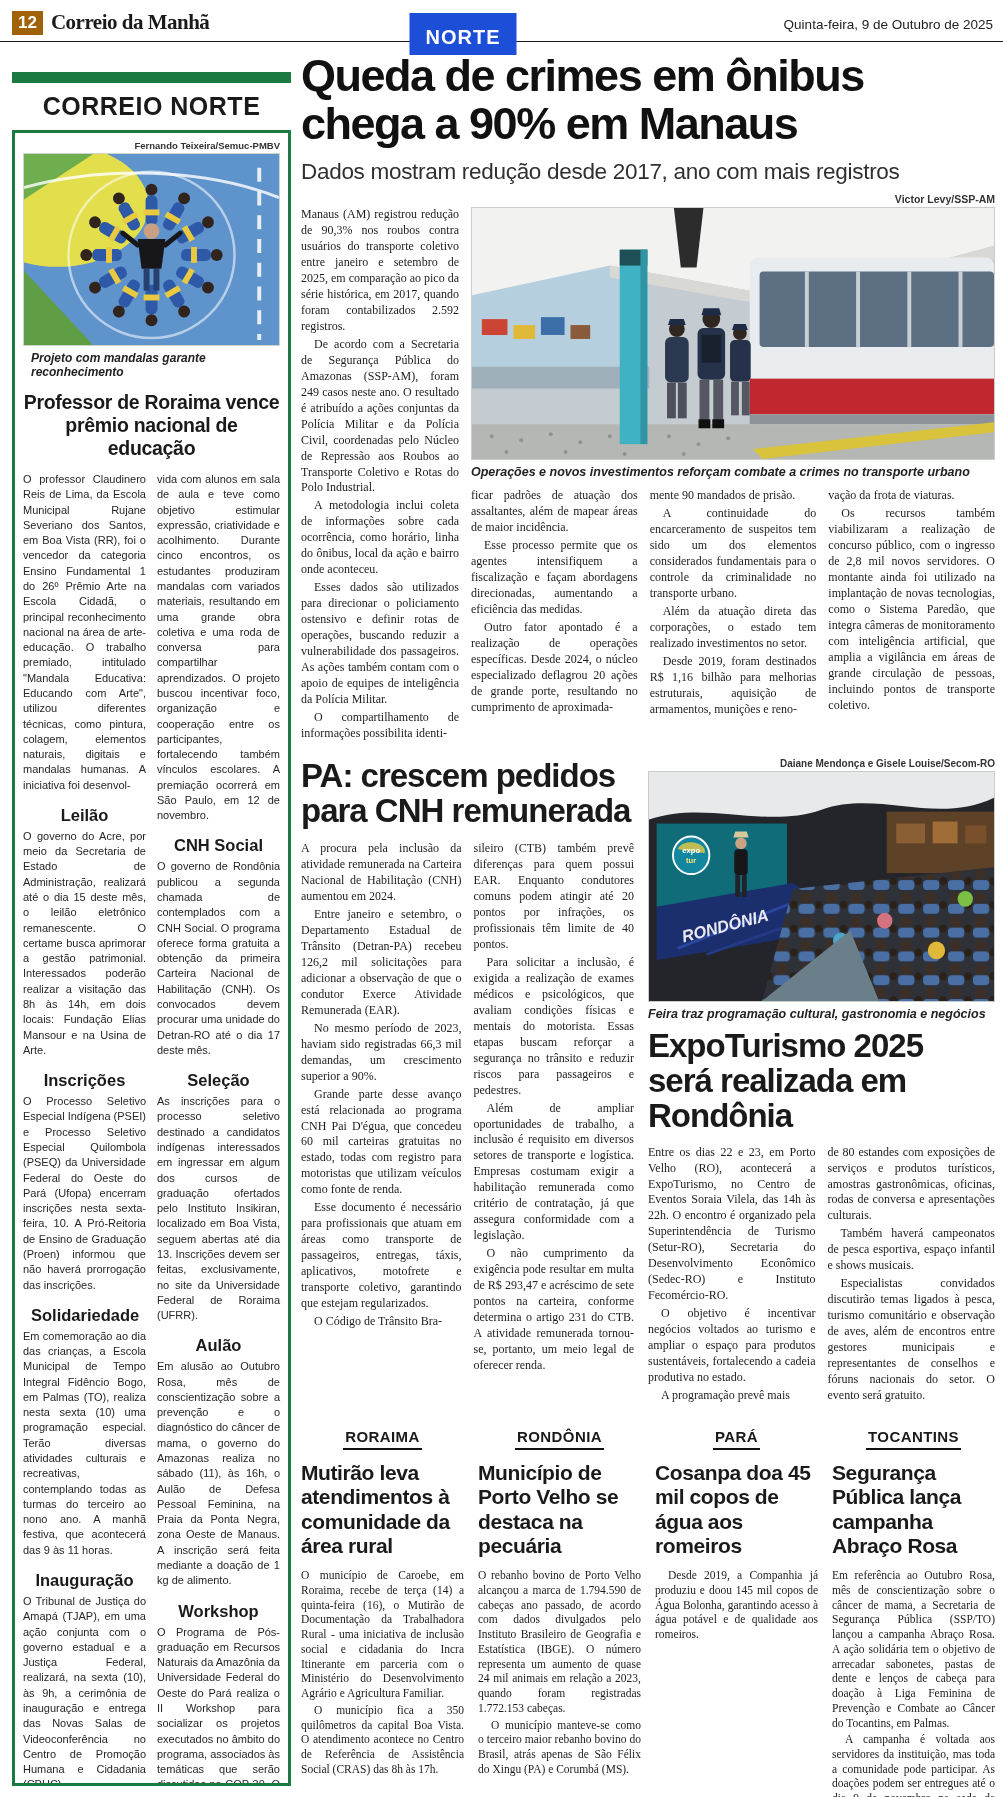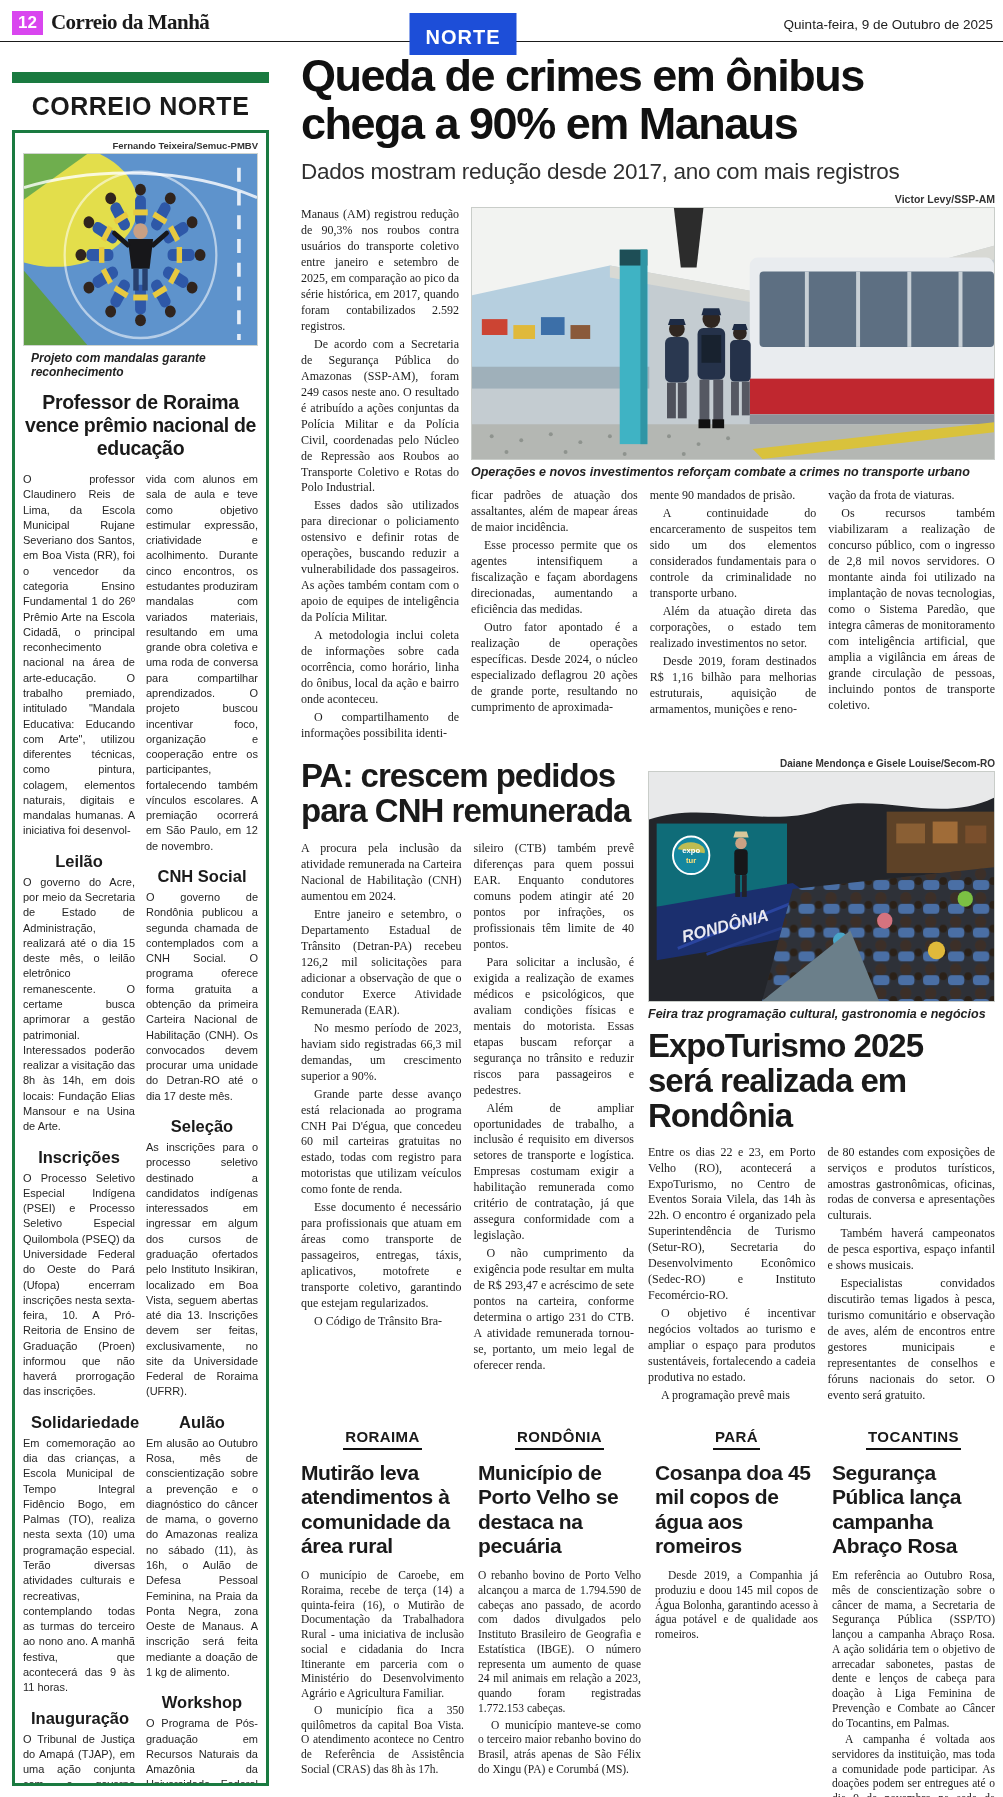--- a/index.html
+++ b/index.html
@@ -5,28 +5,28 @@
   * { margin:0; padding:0; box-sizing:border-box; }
   html,body { background:#e9e9e9; }
   .page {
     position:relative; width:1003px; height:1797px; margin:0 auto;
     background:#ffffff; overflow:hidden;
     font-family:"Liberation Sans", sans-serif; color:#1a1a1a;
   }
   
   .hdr { position:absolute; top:10px; left:12px; right:10px; height:30px; }
   .hdr-left { position:absolute; left:0; top:0; display:flex; align-items:center; gap:8px; }
-  .pagenum { background:#d946ef; color:#fff; font-weight:bold; font-size:17px; padding:2px 6px; }
+  .pagenum { background:#a16207; color:#fff; font-weight:bold; font-size:17px; padding:2px 6px; }
   .paper { font-family:"Liberation Serif", serif; font-weight:bold; font-size:21px; letter-spacing:-0.5px; }
   .hdr-date { position:absolute; right:0; top:7px; font-size:13.5px; color:#222; }
   .hdr-rule { position:absolute; top:41px; left:0; width:1003px; border-top:1.6px solid #1a1a1a; }
   .norte-box { position:absolute; top:13px; left:463px; transform:translateX(-50%);
     background:#1d4ed8; color:#fff; font-weight:800; font-size:20px; letter-spacing:1px; padding:13px 16px 6px; }
   
-  .sidebar { position:absolute; left:12px; top:72px; width:257px;border-radius:22px; }
+  .sidebar { position:absolute; left:12px; top:72px; width:279px;border-radius:22px; }
   .green-bar { height:11px; background:#1a7a40; }
   .sb-title { text-align:center; font-size:25px; font-weight:800; letter-spacing:0.5px; margin:9px 0 9px; }
   .sb-box { border:3px solid #1a7a40; padding:7px 8px 6px; height:1656px; overflow:hidden; }
   .sb-credit { text-align:right; font-size:9.5px; font-weight:bold; color:#333; margin-bottom:2px; }
   .sb-photo { height:193px; border:1px solid #cfd4cf; }
   .photo svg { display:block; width:100%; height:100%; }
   .sb-caption { font-size:12px; font-weight:bold; font-style:italic; color:#222; margin:5px 8px 12px; }
   .sb-headline { text-align:center; font-size:19.5px; font-weight:800; line-height:1.18; letter-spacing:-0.3px; margin-bottom:12px; }
   .sb-cols { display:flex; gap:11px; }
   .sb-col { flex:1; min-width:0; }
@@ -161,22 +161,22 @@
   <div class="main">
 
     <h1 class="m-headline">Queda de crimes em ônibus chega a 90% em Manaus</h1>
     <div class="m-sub">Dados mostram redução desde 2017, ano com mais registros</div>
     <div class="m-credit">Victor Levy/SSP-AM</div>
 
     <div class="m-row">
       <div class="m-col1 serif">
         <p class="ni">Manaus (AM) registrou redução de 90,3% nos roubos contra usuários do transporte coletivo entre janeiro e setembro de 2025, em comparação ao pico da série histórica, em 2017, quando foram contabilizados 2.592 registros.</p>
         <p>De acordo com a Secretaria de Segurança Pública do Amazonas (SSP-AM), foram 249 casos neste ano. O resultado é atribuído a ações conjuntas da Polícia Militar e da Polícia Civil, coordenadas pelo Núcleo de Repressão aos Roubos ao Transporte Coletivo e Rotas do Polo Industrial.</p>
+        <p>A metodologia inclui coleta de informações sobre cada ocorrência, como horário, linha do ônibus, local da ação e bairro onde aconteceu.</p>
         <p>Esses dados são utilizados para direcionar o policiamento ostensivo e definir rotas de operações, buscando reduzir a vulnerabilidade dos passageiros. As ações também contam com o apoio de equipes de inteligência da Polícia Militar.</p>
-        <p>A metodologia inclui coleta de informações sobre cada ocorrência, como horário, linha do ônibus, local da ação e bairro onde aconteceu.</p>
         <p>O compartilhamento de informações possibilita identi-</p>
       </div>
       <div class="m-right">
         <div class="m-photo photo">
           <svg viewBox="0 0 530 253" preserveAspectRatio="none">
             <rect width="530" height="253" fill="#c4ccd1"></rect>
             <rect x="0" y="55" width="180" height="125" fill="#b6cfdf"></rect>
             <rect x="10" y="112" width="26" height="16" fill="#cc4433"></rect>
             <rect x="42" y="118" width="22" height="14" fill="#e0b93a"></rect>
             <rect x="70" y="110" width="24" height="18" fill="#3c6fa8"></rect>

